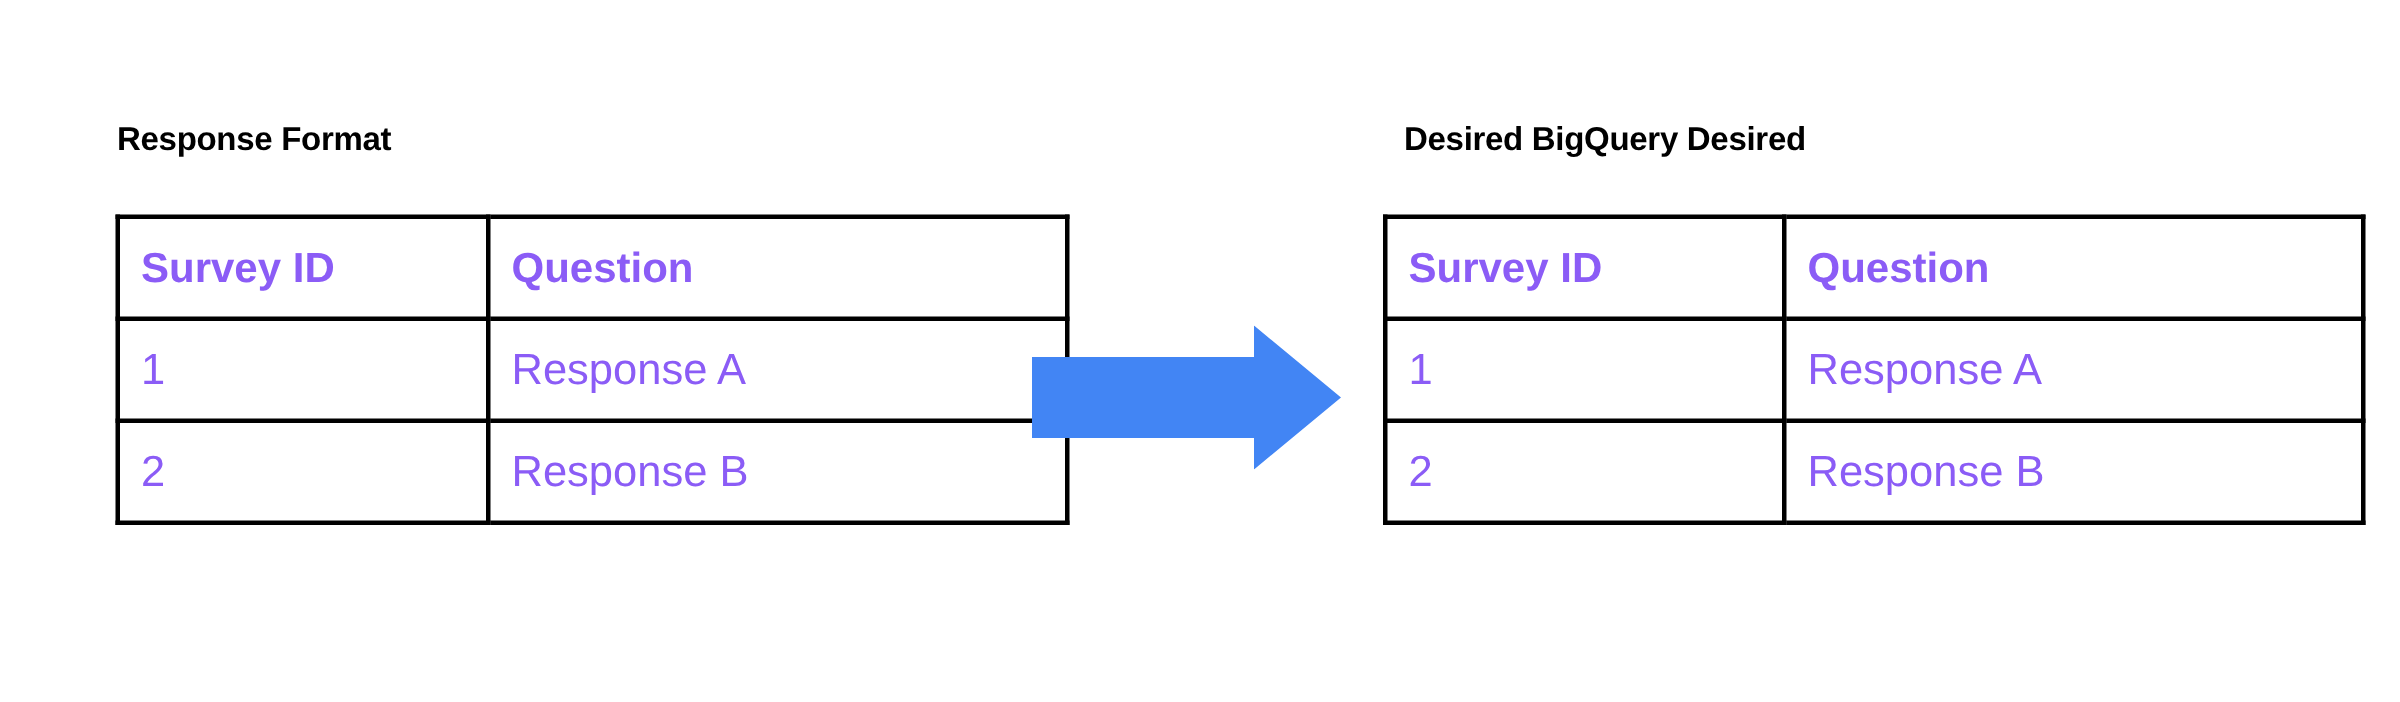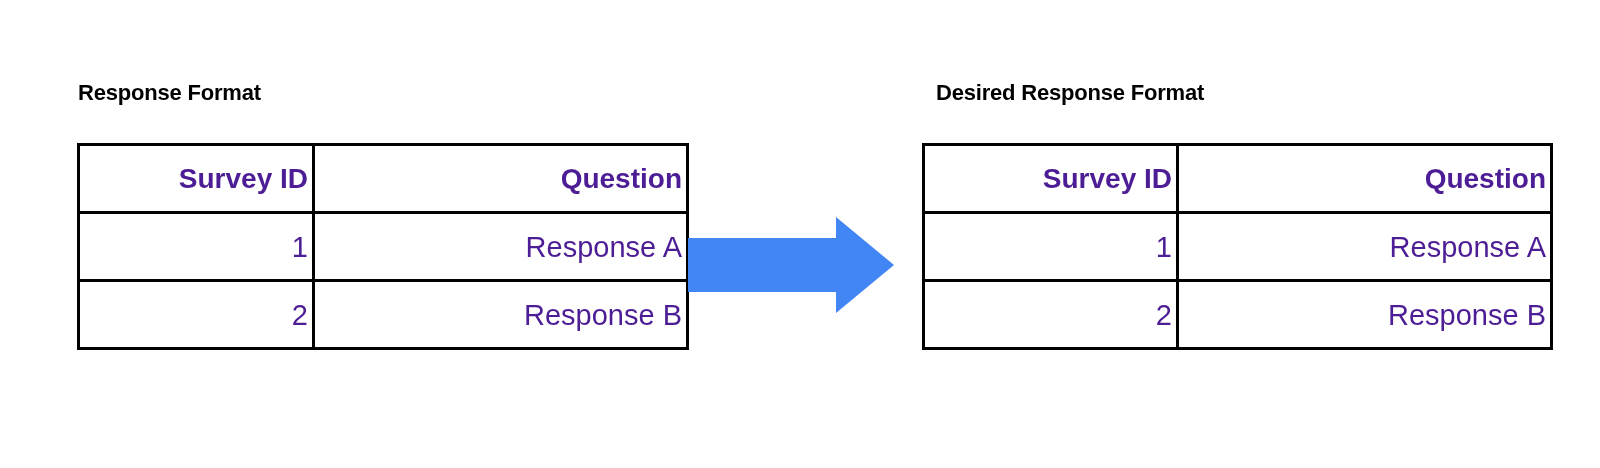--- a/index.html
+++ b/index.html
@@ -53,28 +53,28 @@
     table-layout: fixed;
     background: #ffffff;
     border: 3px solid #000000;
   }
   #table-source { width: 567px; }
   #table-target { width: 586px; }
 
   .data-table td,
   .data-table th {
     border: 3px solid #000000;
-    padding: 0 4px 0 14px;
+    padding: 0 16px 0 14px;
     height: 65px;
     vertical-align: middle;
-    text-align: right;
+    text-align: left;
     font-size: 29px;
     font-weight: 400;
     line-height: 34px;
-    color: #4c1d95;
+    color: #8b5cf6;
     white-space: nowrap;
     overflow: hidden;
   }
   .data-table th {
     font-weight: 700;
     font-size: 28px;
   }
   #table-source .col-id   { width: 214px; }
   #table-source .col-text { width: 353px; }
   #table-target .col-id   { width: 233px; }
@@ -120,21 +120,21 @@
   </div>
 
   <div class="arrow">
     <svg viewBox="0 0 206 96" preserveAspectRatio="none">
       <polygon points="0,21 148,21 148,0 206,48 148,96 148,75 0,75" fill="#4285f4"></polygon>
     </svg>
   </div>
 
   <div class="panel" id="panel-target">
 
-    <div class="panel-title">Desired Response Format</div>
+    <div class="panel-title">Desired BigQuery Desired</div>
 
     <table class="data-table" id="table-target">
       <thead>
         <tr>
           <th class="col-id">Survey ID</th>
           <th class="col-text">Question</th>
         </tr>
       </thead>
       <tbody>
         <tr>

